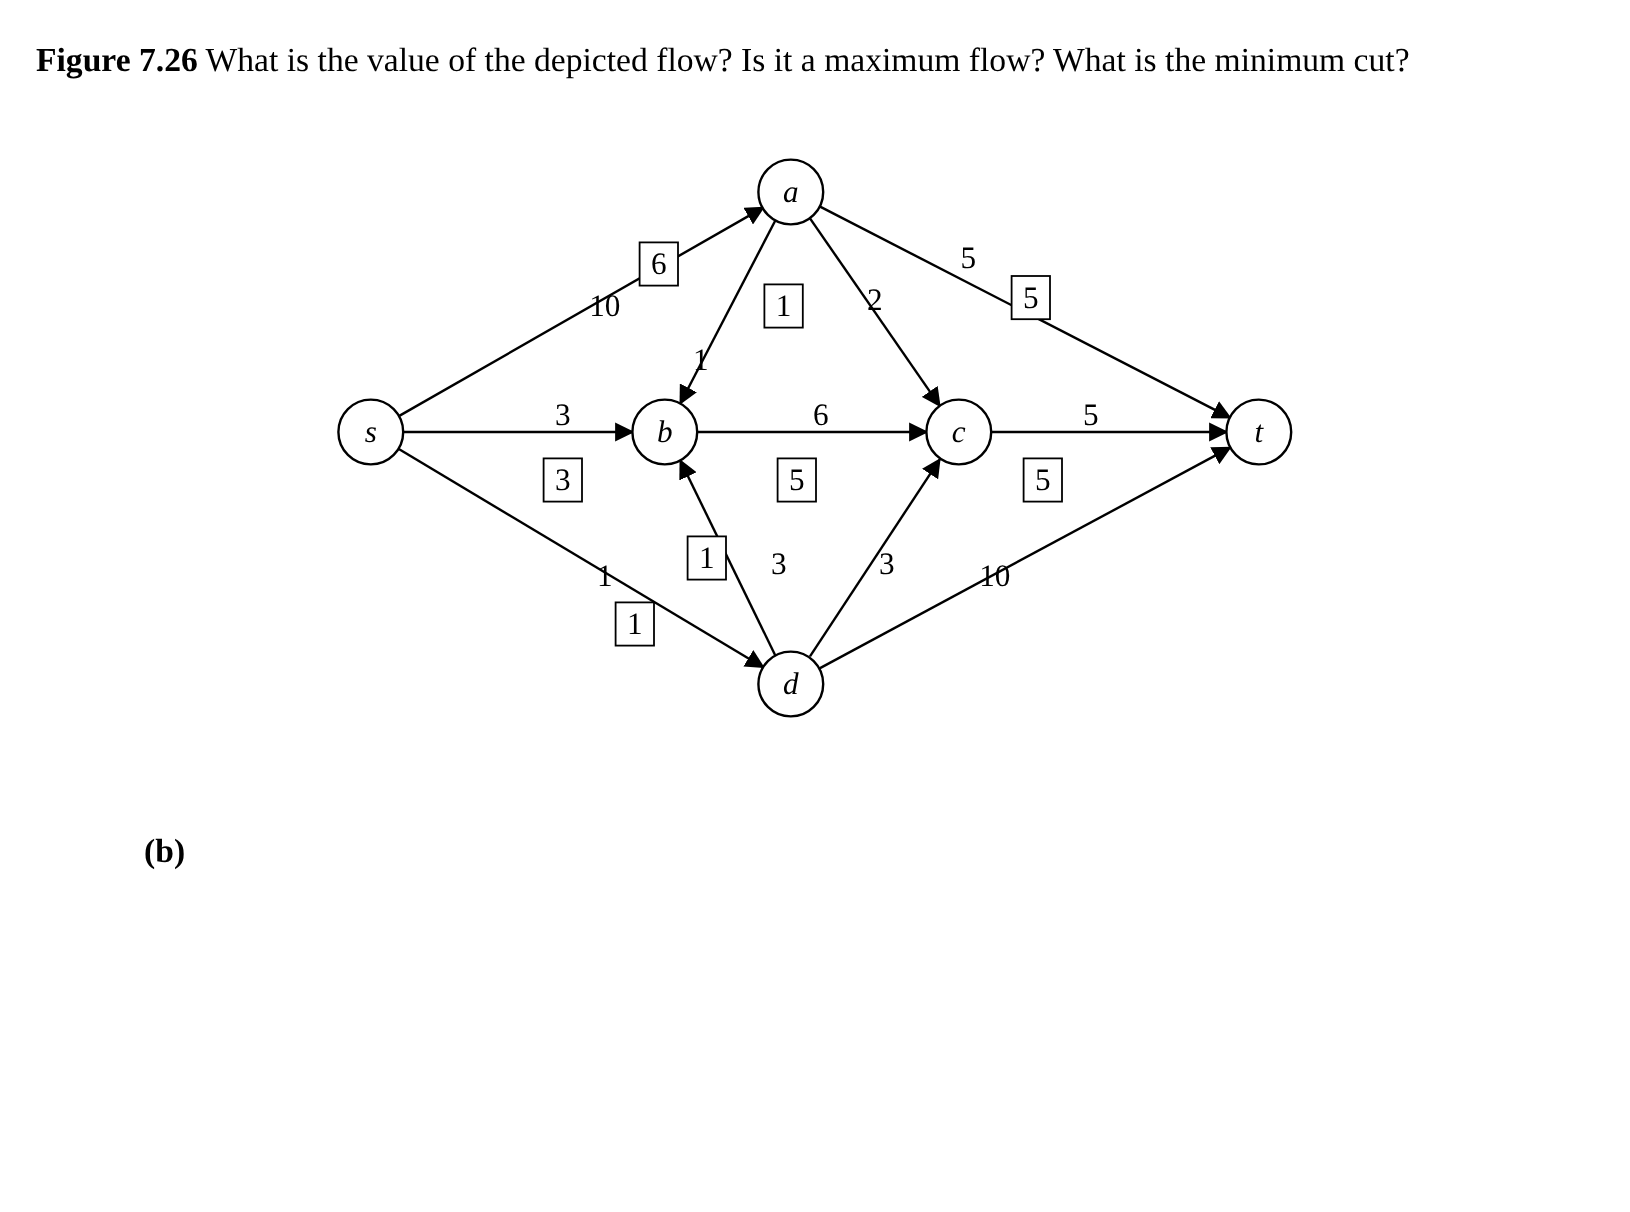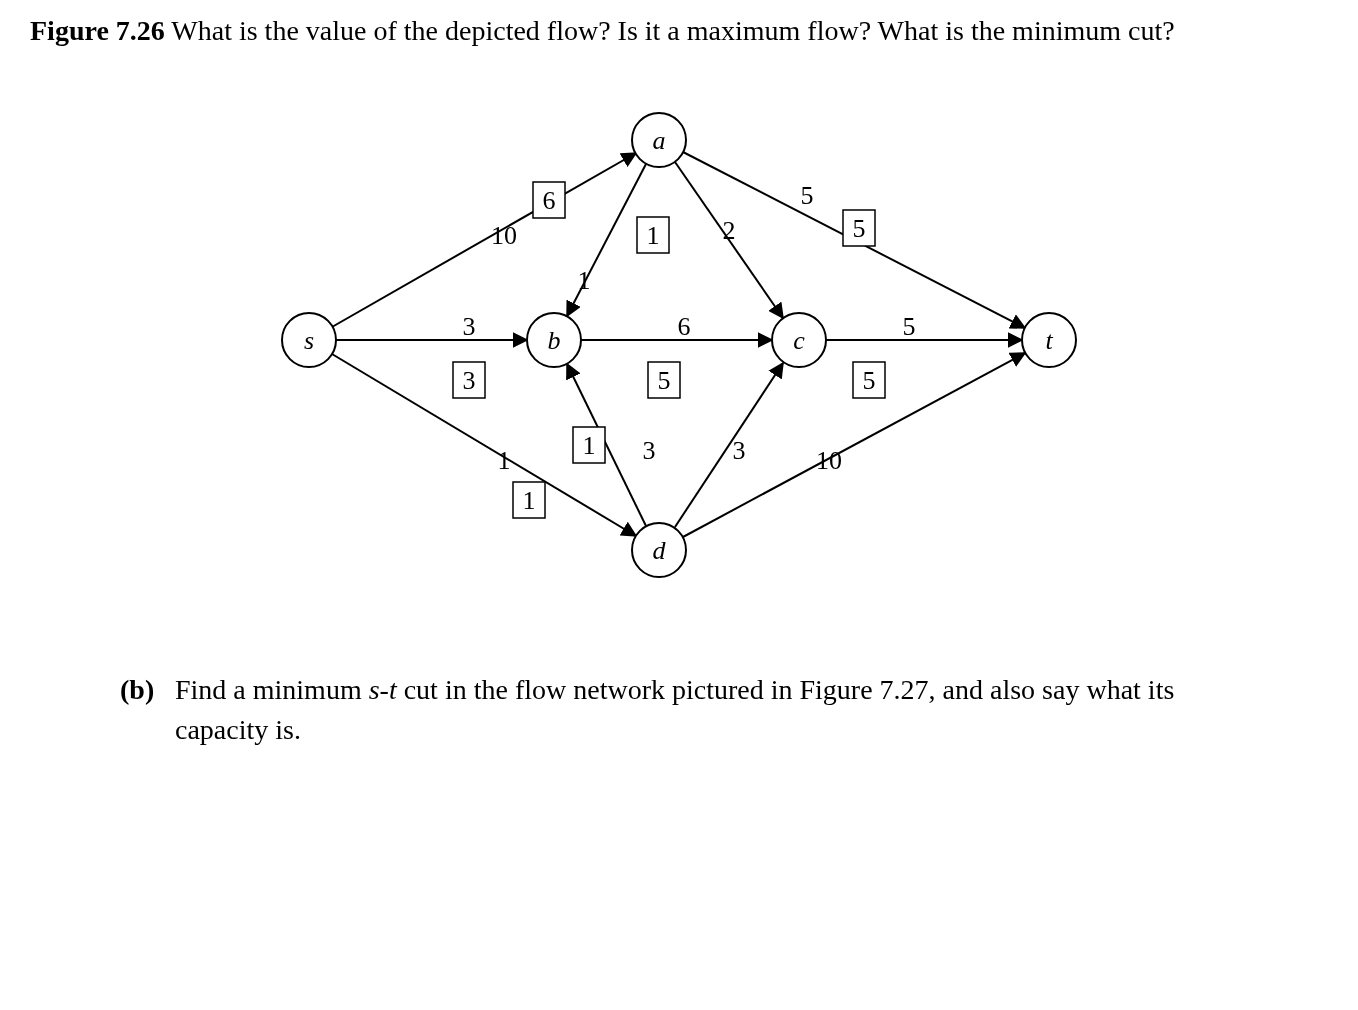--- a/index.html
+++ b/index.html
@@ -1,16 +1,16 @@
 <!DOCTYPE html>
 <html><head>
 <meta charset="utf-8">
 <style>
   html,body{margin:0;padding:0;background:#fff;font-family:Georgia,'Times New Roman',serif;color:#000}
-  .page{width:1358px;height:762px;position:relative;padding:12px 30px;box-sizing:border-box}
+  .page{width:1358px;height:762px;position:relative;padding:32px 30px;box-sizing:border-box}
   .caption{font-size:28px;line-height:1.35;margin-bottom:10px}
   .caption .fig-label{font-weight:700}
   .diagram-wrap{width:100%;display:flex;justify-content:center;margin:30px 0 20px}
   svg{overflow:visible}
   .node-circle{fill:#fff;stroke:#000;stroke-width:2}
   .node-label{font-family:Georgia,serif;font-style:italic;font-size:26px;text-anchor:middle;dominant-baseline:central}
   .edge{stroke:#000;stroke-width:2;fill:none}
   .cap-label{font-family:Georgia,serif;font-size:26px;text-anchor:middle;dominant-baseline:central}
   .flow-box{fill:#fff;stroke:#000;stroke-width:1.5}
   .flow-label{font-family:Georgia,serif;font-size:26px;text-anchor:middle;dominant-baseline:central}
@@ -127,18 +127,15 @@
       <g>
         <circle class="node-circle" cx="820" cy="260" r="27"></circle>
         <text class="node-label" x="820" y="260">t</text>
       </g>
     </svg>
   </div>
 
 
   <div class="question">
     <div class="q-marker">(b)</div>
-    <div class="q-body">
-      <span>Find a minimum </span><span class="it">s-t</span><span> cut in the flow network pictured in Figure 7.27, and also say what its capacity is.</span>
-    </div>
   </div>
 
 </div>
 
 </body></html>

